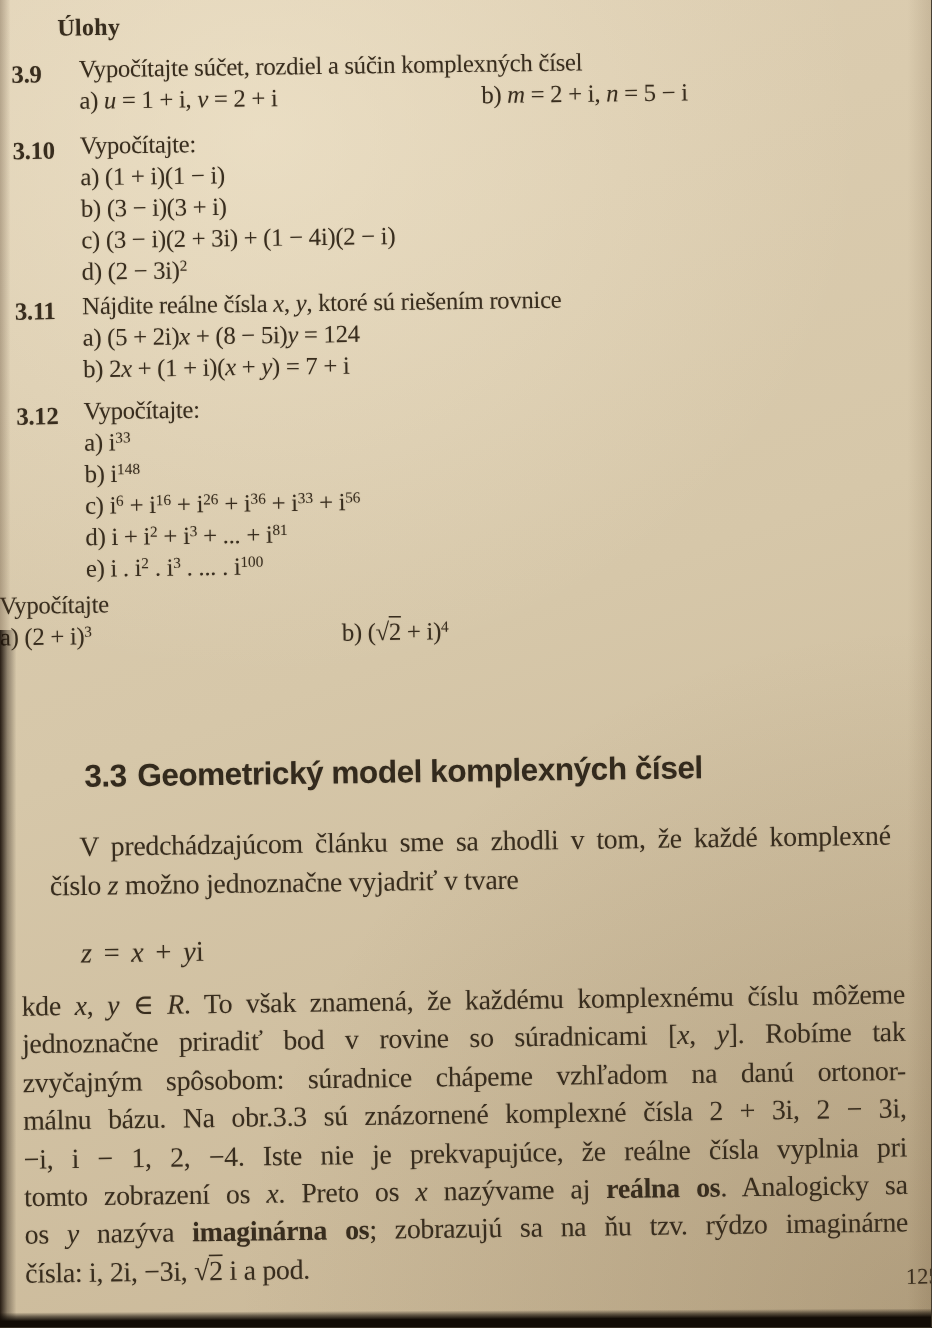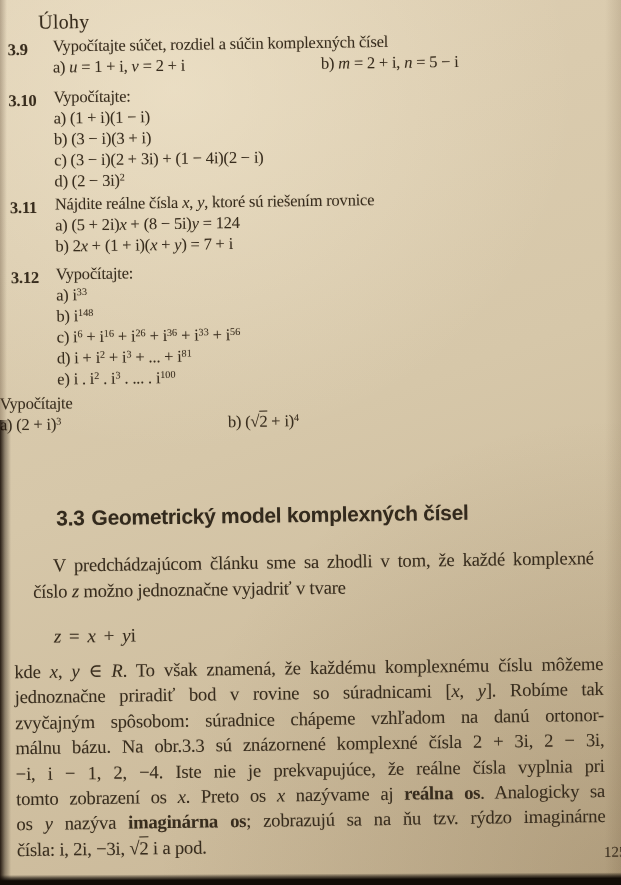--- a/index.html
+++ b/index.html
@@ -27,21 +27,21 @@
   .edge-bottom{position:absolute;left:-4px;right:-4px;bottom:-3px;height:13px;
     background:linear-gradient(to top,#120c06 55%,rgba(18,12,6,0.55) 78%,rgba(18,12,6,0));
     transform:rotate(-0.25deg);transform-origin:left bottom;}
 
   
   .it{font-style:italic}
   .bd{font-weight:bold}
   .ov{text-decoration:overline}
   sup{font-size:0.62em;line-height:0;vertical-align:0.5em;letter-spacing:0;}
 
-  .ulohy{position:absolute;left:11px;top:7px;font-weight:normal;font-size:20px;letter-spacing:0.2px;padding-left:33px;}
+  .ulohy{position:absolute;left:11px;top:7px;font-weight:bold;font-size:16px;letter-spacing:0.2px;padding-left:33px;}
 
   .prob{position:absolute;left:0;right:6px;display:flex;font-size:16.5px;line-height:20.9px;letter-spacing:-0.2px;}
   .pnum{flex:0 0 45px;padding-left:13px;font-weight:bold;position:relative;top:3px;white-space:nowrap;}
   .pbody{flex:1;}
   .two-col{display:flex;}
   .c1{flex:0 0 268px;}
   .p313 .c1{flex:0 0 228px;}
   .c2{flex:1;}
 
   .p39{top:33px}

